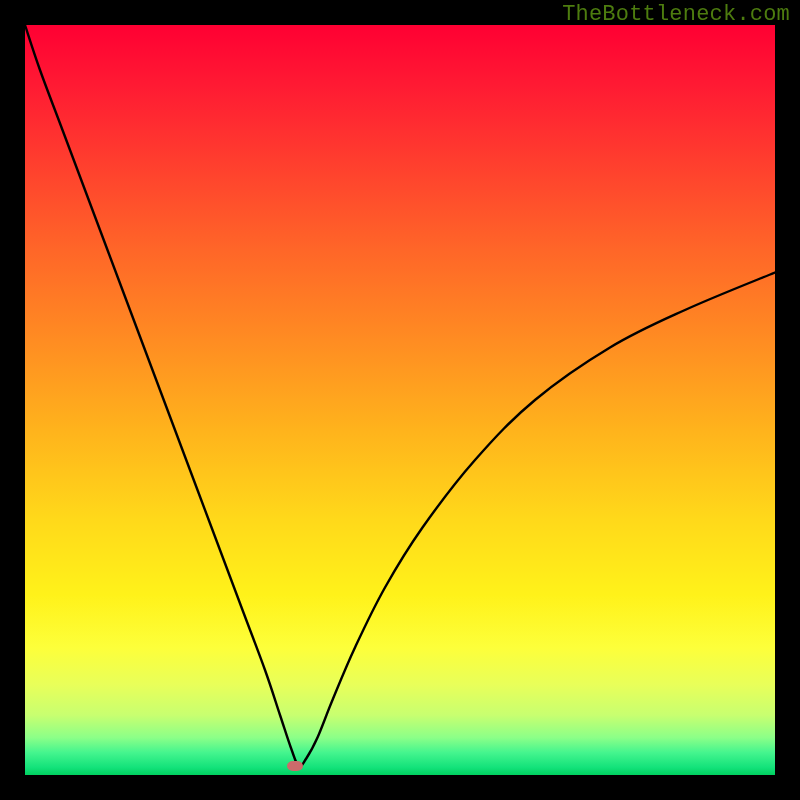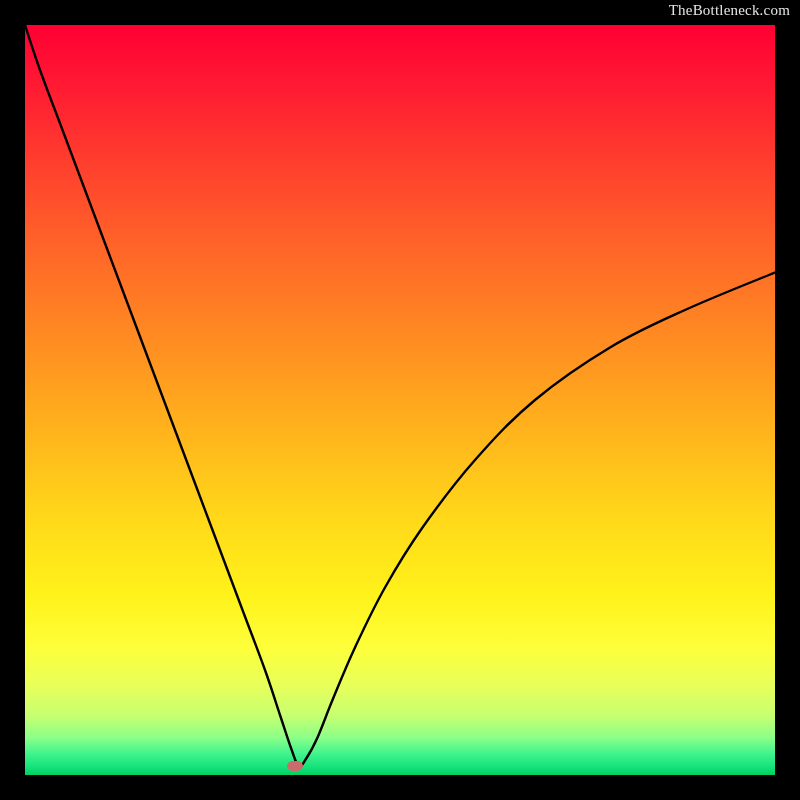--- a/index.html
+++ b/index.html
@@ -57,23 +57,23 @@
     width: 16px;
     height: 10px;
     background: #cc6b6b;
     border-radius: 6px / 5px;
     transform: translate(-50%, -50%);
   }
   .watermark {
     position: absolute;
     top: 2px;
     right: 10px;
-    color: #e5e5e5;
-    font-family: Liberation Serif, serif;
-    font-size: 15px;
+    color: #4d7c0f;
+    font-family: Liberation Mono, monospace;
+    font-size: 22px;
     letter-spacing: 0.2px;
     user-select: none;
   }
 </style>
 </head>
 <body>
 
 <div class="frame">
 
   <div class="plot-area">

